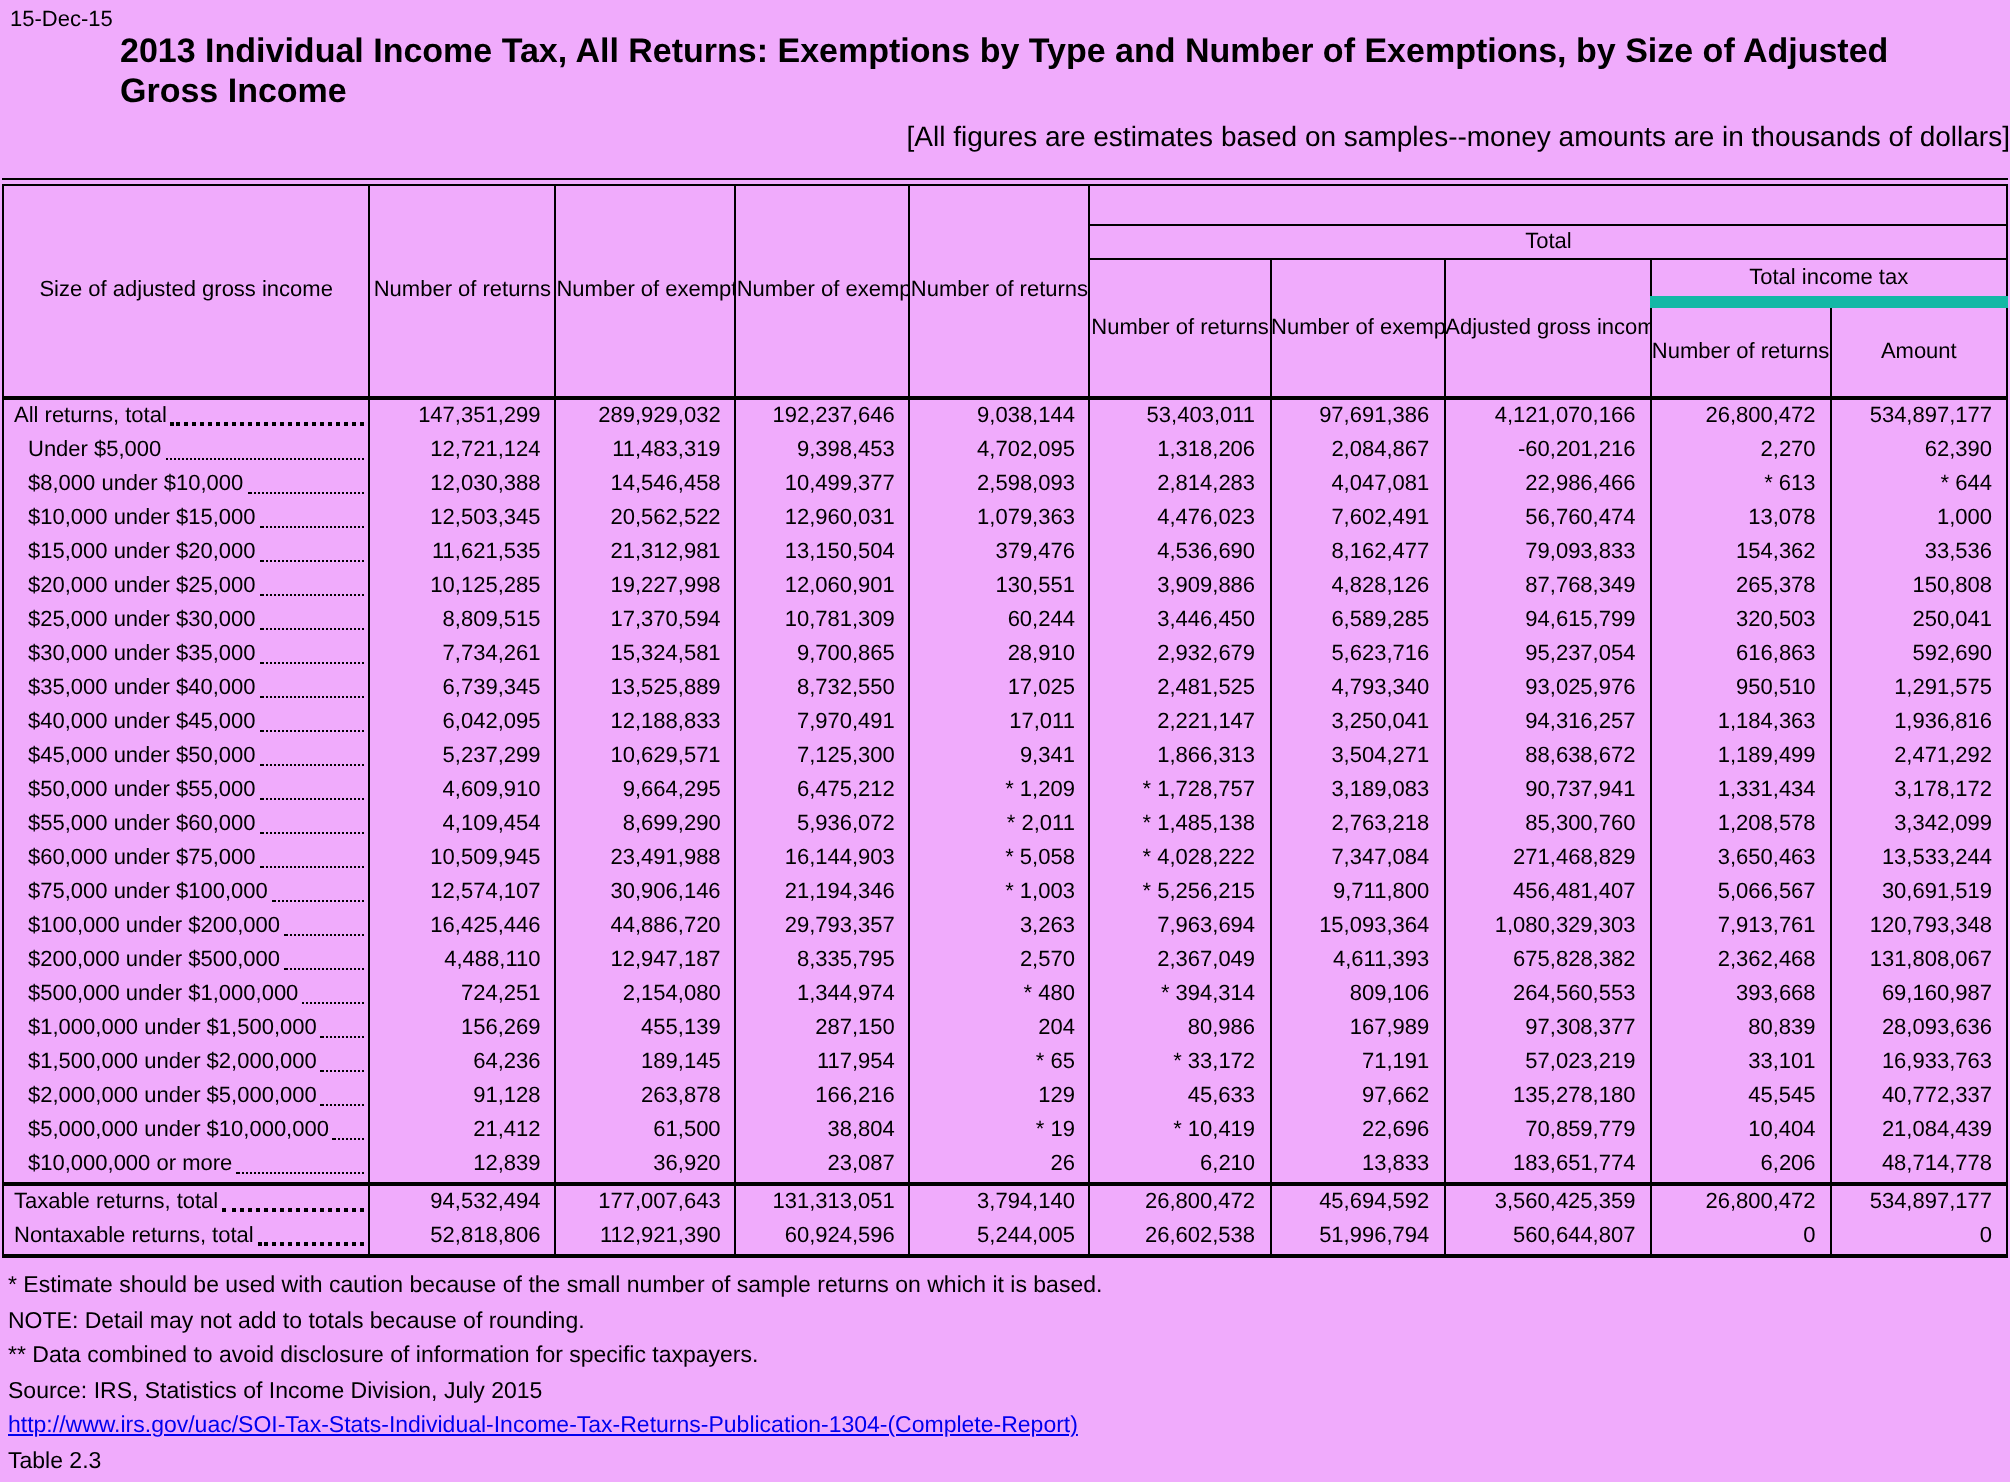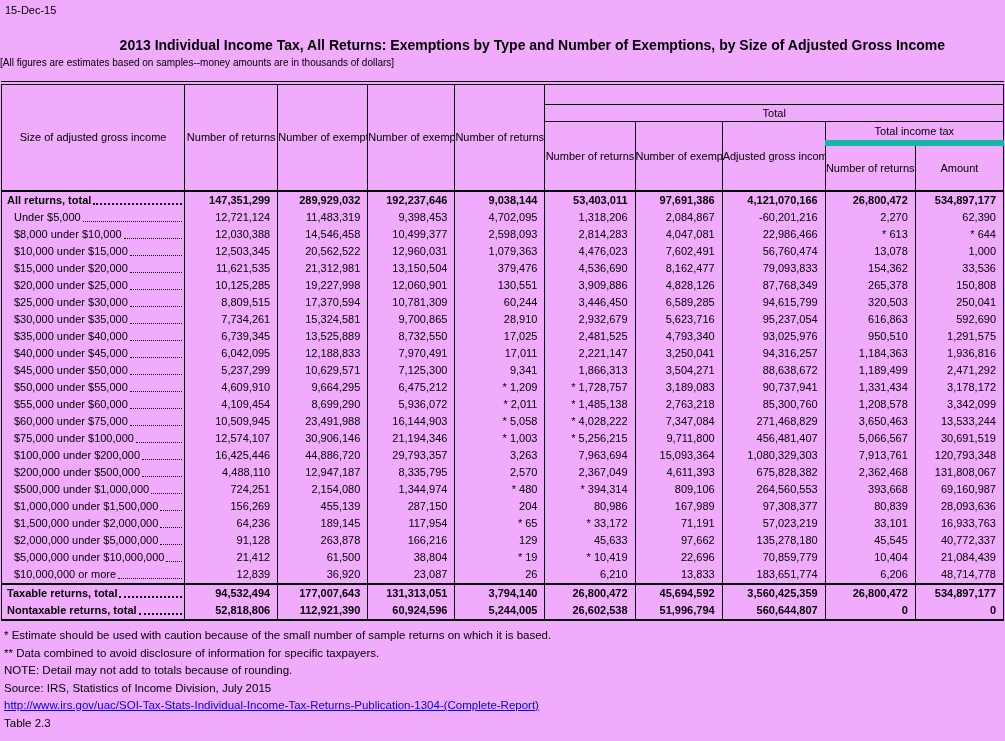--- a/index.html
+++ b/index.html
@@ -2,22 +2,22 @@
 <html><head>
 <meta charset="utf-8">
 <style>
   html, body { margin: 0; padding: 0; background: #fff; }
   .page {
     width: 1005px; height: 741px; background: #f0abfc; color: #000;
     font-family: "Liberation Sans", sans-serif; overflow: hidden; position: relative;
     box-sizing: border-box;
   }
   .date-line { font-size: 11px; padding: 4px 0 0 5px; font-weight: 500; }
-  .title { text-align: right; font-size: 14px; font-weight: bold; margin-top: 21px; padding: 0 60px; }
-  .subtitle { text-align: left; font-size: 10px; margin-top: 4px; }
+  .title { text-align: left; font-size: 17px; font-weight: bold; margin-top: 0; padding: 0 60px; }
+  .subtitle { text-align: right; font-size: 14px; margin-top: 4px; }
 
   table.report-table {
     border-collapse: collapse; table-layout: fixed;
     width: 1003px; margin: 13px 0 0 1px;
     border-top: 4px double #000;
     border-bottom: 2px solid #000;
     border-left: 1px solid #000; border-right: 1px solid #000;
   }
   .report-table th, .report-table td {
     border-left: 1px solid #000; border-right: 1px solid #000;
@@ -36,21 +36,21 @@
   tr.hr-last th { height: 44px; }
   thead { border-bottom: 2px solid #000; }
 
   tbody td { font-size: 11px; height: 17px; line-height: 17px; vertical-align: middle; }
   td.num-cell { text-align: right; padding-right: 7px; }
   td.label-cell { }
   .label-flex { display: flex; align-items: flex-end; width: 100%; }
   .label-text { padding-left: 12px; }
   tr.no-indent .label-text { padding-left: 5px; }
   .leader { flex: 1 1 auto; min-width: 6px; border-bottom: 1.5px dotted #000; margin: 0 2px 4px 2px; }
-  tr.bold-row td { font-weight: bold; text-align: right; }
+  tr.bold-row td { font-weight: normal; text-align: right; }
   tr.bold-row .leader { border-bottom-width: 2px; }
   tr.rule-above td { border-top: 2px solid #000; }
 
   .footnotes { margin: 6px 0 0 4px; font-size: 11.5px; }
   .footnotes > div, .footnotes > a { display: block; line-height: 17.5px; }
   a.source-link { color: #0000EE; text-decoration: underline; width: fit-content; }
 </style>
 </head>
 <body>
 
@@ -535,19 +535,19 @@
           <td class="num-cell">51,996,794</td>
           <td class="num-cell">560,644,807</td>
           <td class="num-cell">0</td>
           <td class="num-cell">0</td>
         </tr>
       </tbody>
   </table>
 
   <div class="footnotes">
     <div>* Estimate should be used with caution because of the small number of sample returns on which it is based.</div>
+    <div>NOTE: Detail may not add to totals because of rounding.</div>
     <div>** Data combined to avoid disclosure of information for specific taxpayers.</div>
-    <div>NOTE: Detail may not add to totals because of rounding.</div>
     <div>Source: IRS, Statistics of Income Division, July 2015</div>
     <a class="source-link" href="#">http://www.irs.gov/uac/SOI-Tax-Stats-Individual-Income-Tax-Returns-Publication-1304-(Complete-Report)</a>
     <div>Table 2.3</div>
   </div>
 </div>
 
 </body></html>

